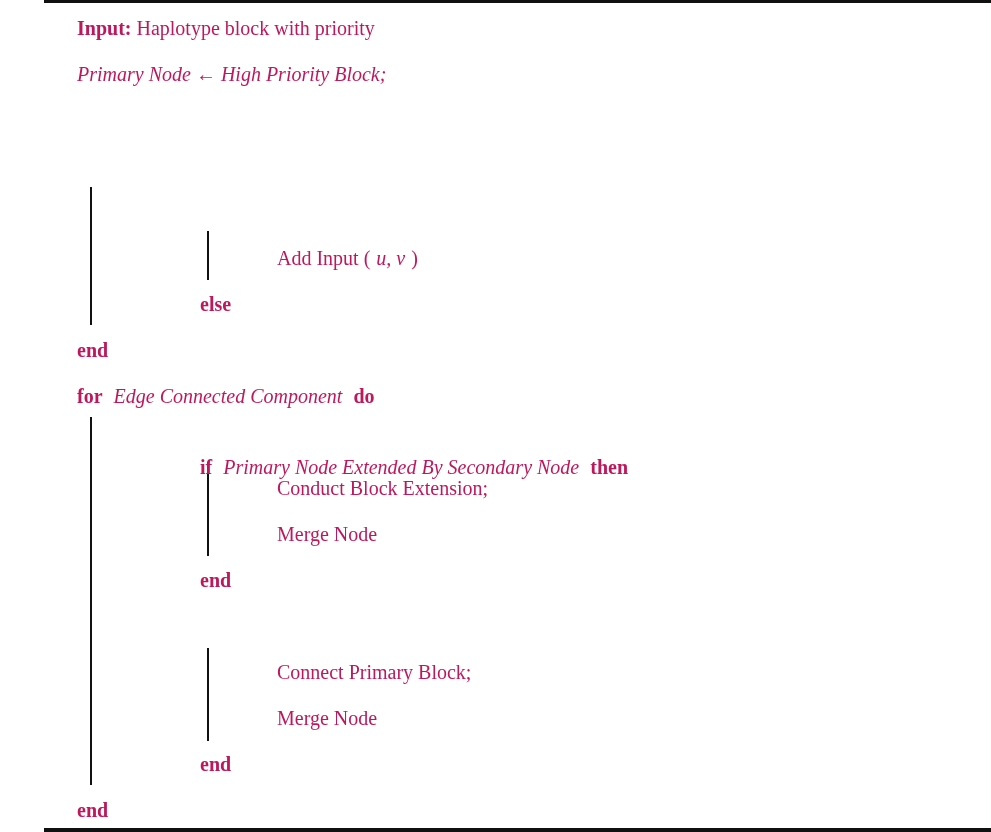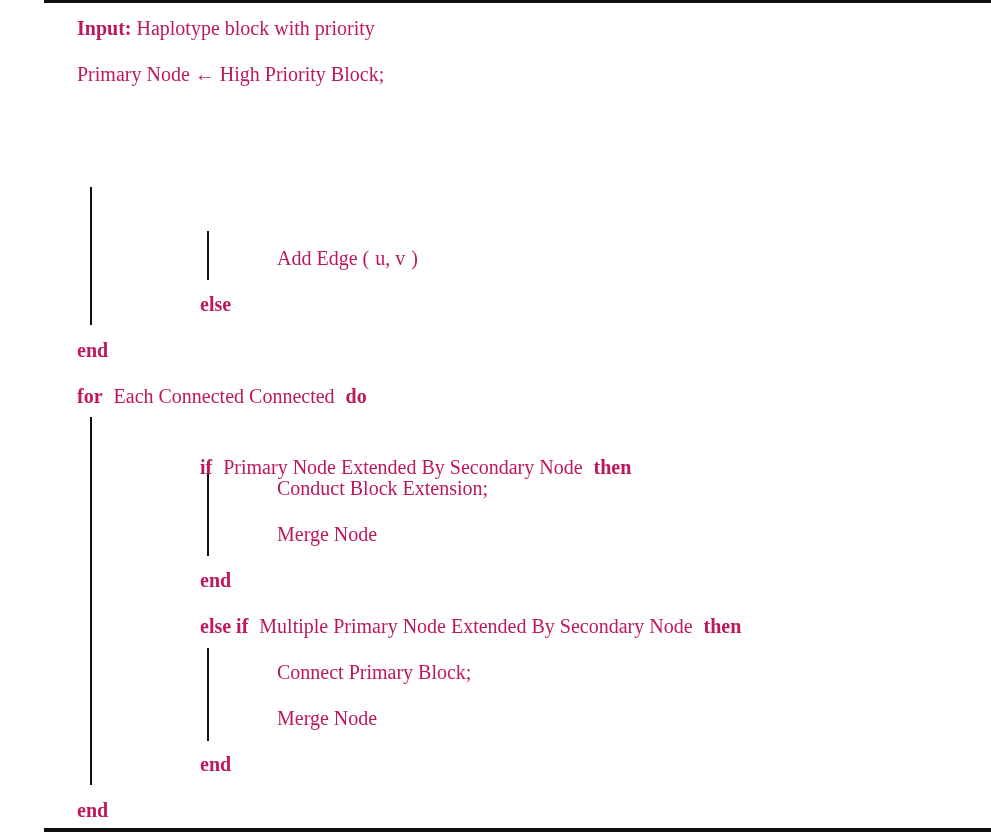--- a/index.html
+++ b/index.html
@@ -23,21 +23,21 @@
   }
   .line {
     position: absolute;
     white-space: nowrap;
     line-height: 24px;
   }
   .lvl0 { left: 33px; }
   .lvl1 { left: 156px; }
   .lvl2 { left: 233px; }
   .b { font-weight: bold; }
-  .i { }
+  .i { font-style: italic; }
   .kw-r { margin-right: 11px; }
   .kw-l { margin-left: 11px; }
   .mr-s { margin-right: 5px; }
   .mx { margin: 0 6px; text-align: right; }
   .rule {
     position: absolute;
     width: 2px;
     background: #111111;
   }
 </style>
@@ -57,54 +57,51 @@
   </div>
 
   <div class="line lvl0" style="top:59px;">
     <span class="i">Primary Node ← High Priority Block;</span>
   </div>
 
 
 
 
   <div class="line lvl2" style="top:243px;">
-    <span>Add Edge (</span><span class="i mx">u, v</span><span>)</span>
+    <span>Add Input (</span><span class="i mx">u, v</span><span>)</span>
   </div>
 
   <div class="line lvl1" style="top:289px;">
     <span class="b">else</span>
   </div>
 
   <div class="line lvl0" style="top:335px;">
     <span class="b">end</span>
   </div>
 
   <div class="line lvl0" style="top:381px;">
-    <span class="b kw-r">for</span><span class="i">Each Connected Connected</span><span class="b kw-l">do</span>
+    <span class="b kw-r">for</span><span class="i">Edge Connected Component</span><span class="b kw-l">do</span>
   </div>
 
   <div class="line lvl1" style="top:452px;">
     <span class="b kw-r">if</span><span class="i">Primary Node Extended By Secondary Node</span><span class="b kw-l">then</span>
   </div>
 
   <div class="line lvl2" style="top:473px;">
     <span>Conduct Block Extension;</span>
   </div>
 
   <div class="line lvl2" style="top:519px;">
     <span>Merge Node</span>
   </div>
 
   <div class="line lvl1" style="top:565px;">
     <span class="b">end</span>
   </div>
 
-  <div class="line lvl1" style="top:611px;">
-    <span class="b kw-r">else if</span><span class="i">Multiple Primary Node Extended By Secondary Node</span><span class="b kw-l">then</span>
-  </div>
 
   <div class="line lvl2" style="top:657px;">
     <span>Connect Primary Block;</span>
   </div>
 
   <div class="line lvl2" style="top:703px;">
     <span>Merge Node</span>
   </div>
 
   <div class="line lvl1" style="top:749px;">

